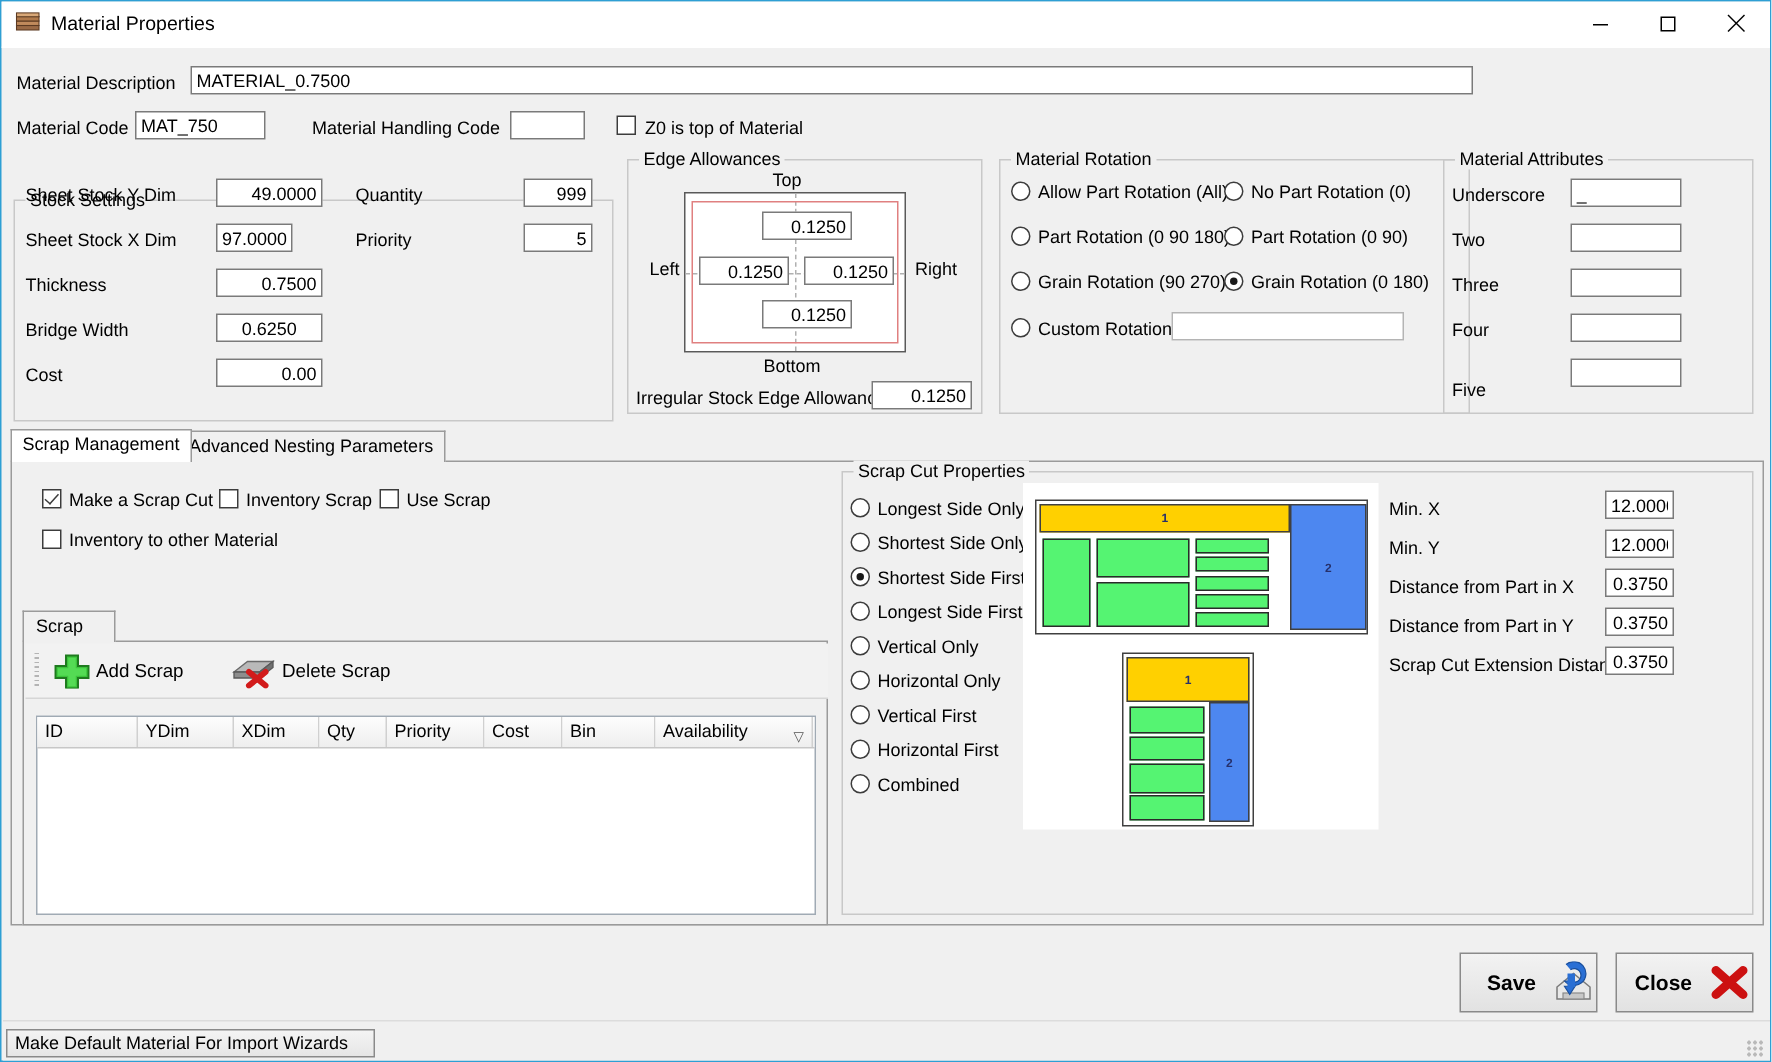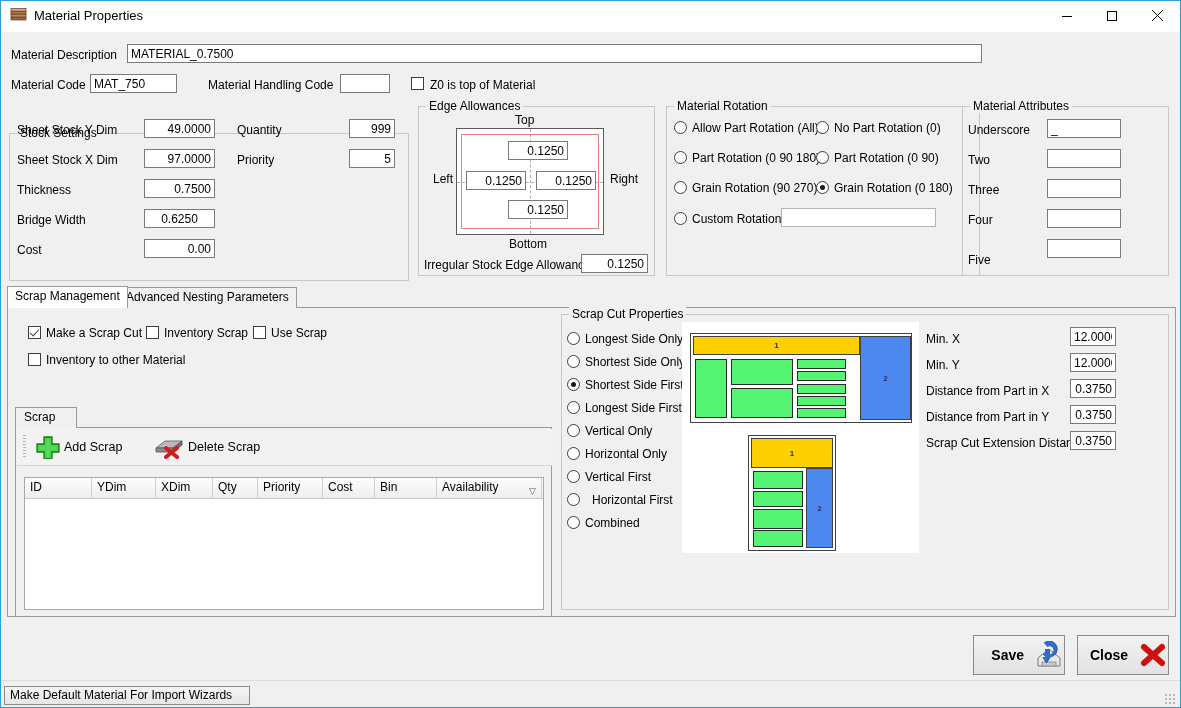--- a/index.html
+++ b/index.html
@@ -374,21 +374,21 @@
 
   <div class="cb" style="left:410px; top:76px;"></div>
   <div class="lbl" style="left:429px; top:77px;">Z0 is top of Material</div>
 
   <div class="group" style="left:8px; top:105px; width:400px; height:148px;margin-top:27px;">
     <span class="glabel">Stock Settings</span>
   </div>
   <div class="lbl" style="left:16px; top:122px;">Sheet Stock Y Dim</div>
   <input class="txt right" style="left: 143px; top: 118px; width: 71px;" value="49.0000">
   <div class="lbl" style="left:16px; top:152px;">Sheet Stock X Dim</div>
-  <input class="txt right" style="left: 143px; top: 148px; width: 71px;" value="97.0000">
+  <input class="txt right" style="left: 143px; top: 148px; width: 51px;" value="97.0000">
   <div class="lbl" style="left:16px; top:182px;">Thickness</div>
   <input class="txt right" style="left: 143px; top: 178px; width: 71px;" value="0.7500">
   <div class="lbl" style="left:16px; top:212px;">Bridge Width</div>
   <input class="txt right" style="left: 143px; top: 208px; width: 71px; text-align: center;" value="0.6250">
   <div class="lbl" style="left:16px; top:242px;">Cost</div>
   <input class="txt right" style="left: 143px; top: 238px; width: 71px;" value="0.00">
 
   <div class="lbl" style="left:236px; top:122px;">Quantity</div>
   <input class="txt right" style="left: 348px; top: 118px; width: 46px;" value="999">
   <div class="lbl" style="left:236px; top:152px;">Priority</div>
@@ -518,21 +518,21 @@
   <div class="lbl" style="left:584px; top:377px;">Shortest Side First</div>
   <div class="rb" style="left:566px; top:400px;"></div>
   <div class="lbl" style="left:584px; top:400px;">Longest Side First</div>
   <div class="rb" style="left:566px; top:423px;"></div>
   <div class="lbl" style="left:584px; top:423px;">Vertical Only</div>
   <div class="rb" style="left:566px; top:446px;"></div>
   <div class="lbl" style="left:584px; top:446px;">Horizontal Only</div>
   <div class="rb" style="left:566px; top:469px;"></div>
   <div class="lbl" style="left:584px; top:469px;">Vertical First</div>
   <div class="rb" style="left:566px; top:492px;"></div>
-  <div class="lbl" style="left:584px; top:492px;margin-left:7px;">Horizontal First</div>
+  <div class="lbl" style="left:584px; top:492px;">Horizontal First</div>
   <div class="rb" style="left:566px; top:515px;"></div>
   <div class="lbl" style="left:584px; top:515px;">Combined</div>
 
   <div class="preview">
 
     <div class="nest" style="left:8px; top:11px; width:222px; height:90px;">
       <div class="pc yellow" style="left:2px; top:2px; width:167px; height:19px;">1</div>
       <div class="pc blue" style="left:169px; top:2px; width:51px; height:84px;">2</div>
       <div class="pc green" style="left:4px; top:25px; width:32px; height:59px;"></div>
       <div class="pc green" style="left:40px; top:25px; width:62px; height:26px;"></div>

